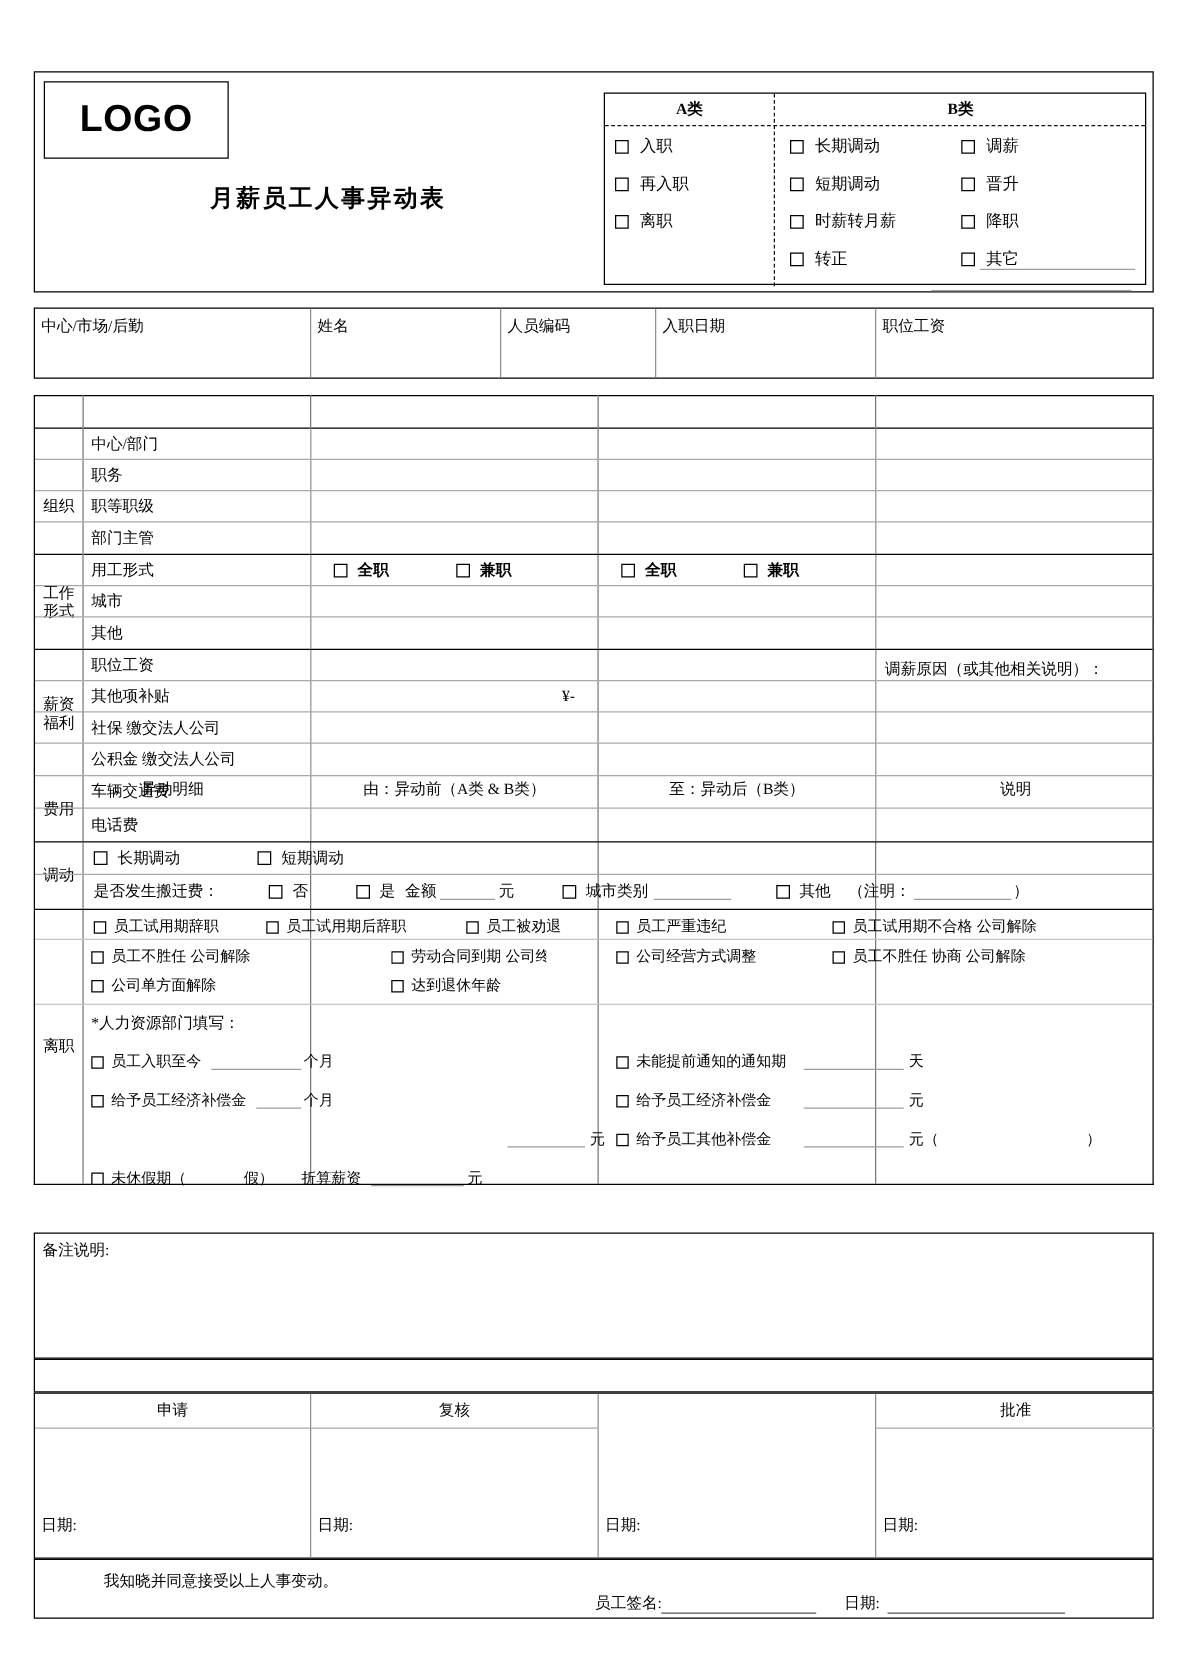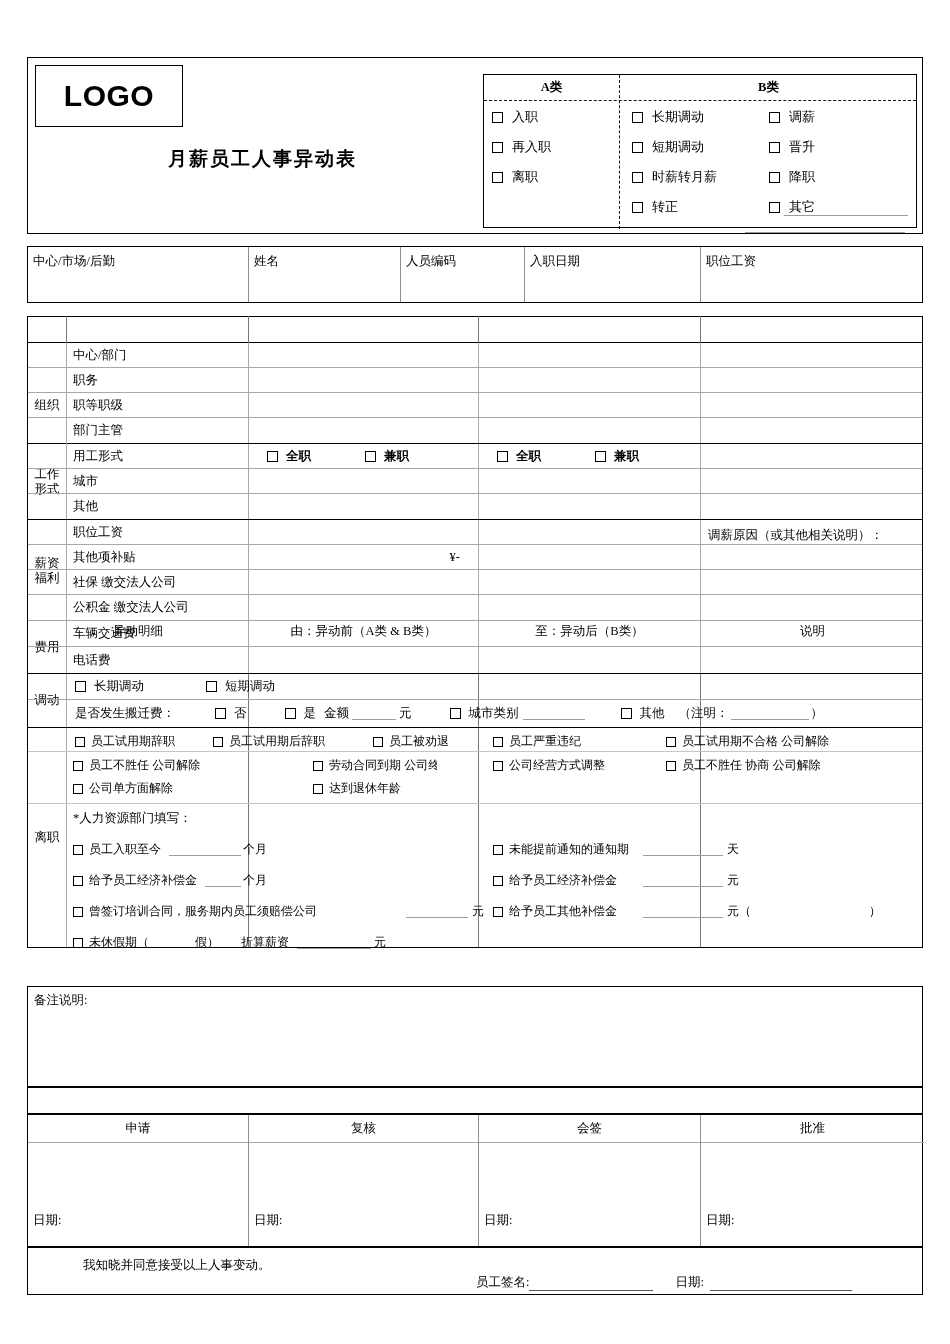--- a/index.html
+++ b/index.html
@@ -509,24 +509,20 @@
           <span class="lbl">员工入职至今</span>
           <span class="ul" style="width:72px;margin:0 2px 0 8px;"></span>
           <span>个月</span>
         </div>
         <div class="res-item" style="left:45px;top:68px;">
           <span class="cb cb-sm"></span>
           <span class="lbl">给予员工经济补偿金</span>
           <span class="ul" style="width:36px;margin:0 2px 0 8px;"></span>
           <span>个月</span>
         </div>
-        <div class="res-item clip" style="left:45px;top:99px;width:330px;">
-          <span class="cb cb-sm"></span>
-          <span class="lbl">曾签订培训合同，服务期内员工须赔偿公司</span>
-        </div>
         <div class="res-item" style="left:378px;top:99px;">
           <span class="ul" style="width:62px;margin-right:4px;"></span>
           <span>元</span>
         </div>
         <div class="res-item" style="left:45px;top:130px;">
           <span class="cb cb-sm"></span>
           <span class="lbl">未休假期（</span>
           <span style="width:46px;display:inline-block;"></span>
           <span>假）</span>
           <span style="width:22px;display:inline-block;"></span>
@@ -568,21 +564,20 @@
   <div class="blk bOut" id="sign-block">
     <div class="sign-col" style="left:0;width:221px;">
       <div class="sign-head">申请</div>
       <div class="sign-date">日期:</div>
     </div>
     <div class="sign-col" style="left:221px;width:230px;">
       <div class="sign-head">复核</div>
       <div class="sign-date">日期:</div>
     </div>
     <div class="sign-col" style="left:451px;width:222px;">
-      <div class="sign-head">会签</div>
       <div class="sign-date">日期:</div>
     </div>
     <div class="sign-col last" style="left:673px;width:223px;">
       <div class="sign-head">批准</div>
       <div class="sign-date">日期:</div>
     </div>
   </div>
 
   <div class="blk bOut" id="ack-block">
     <div id="ack-text">我知晓并同意接受以上人事变动。</div>

